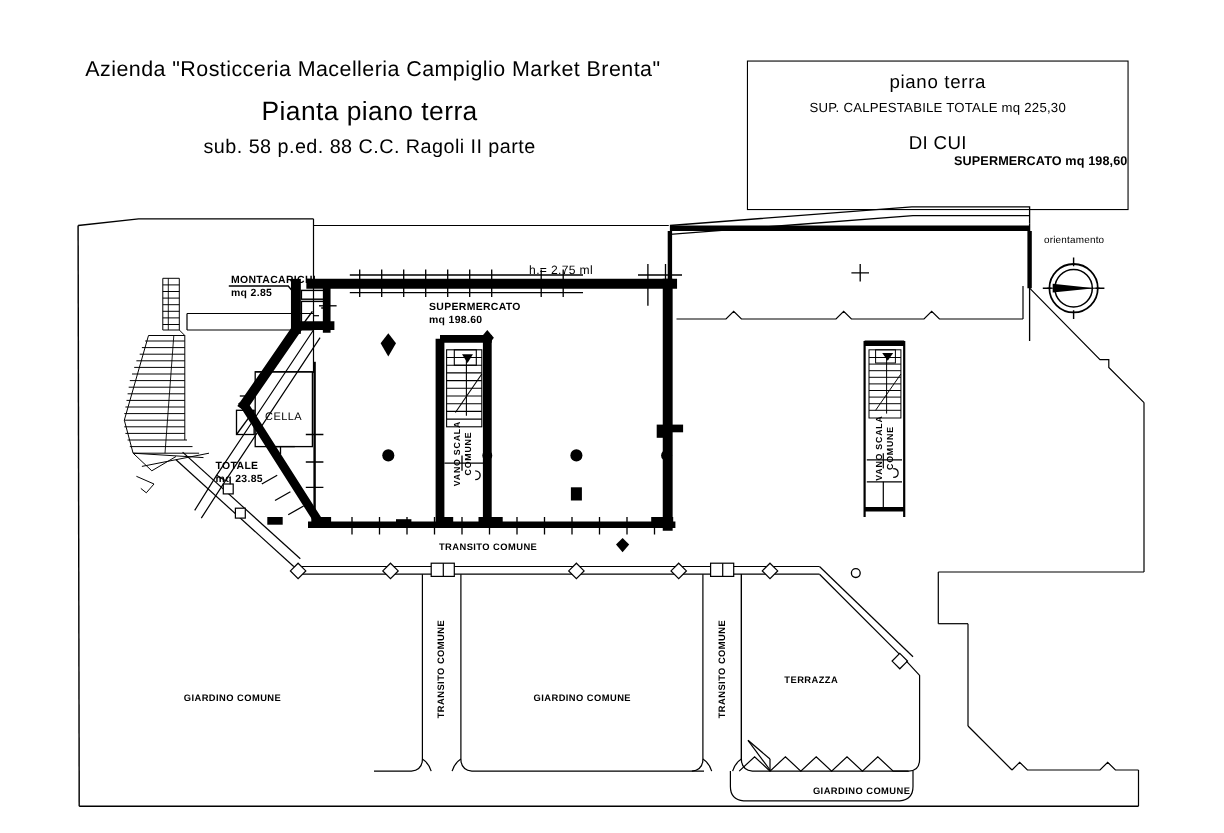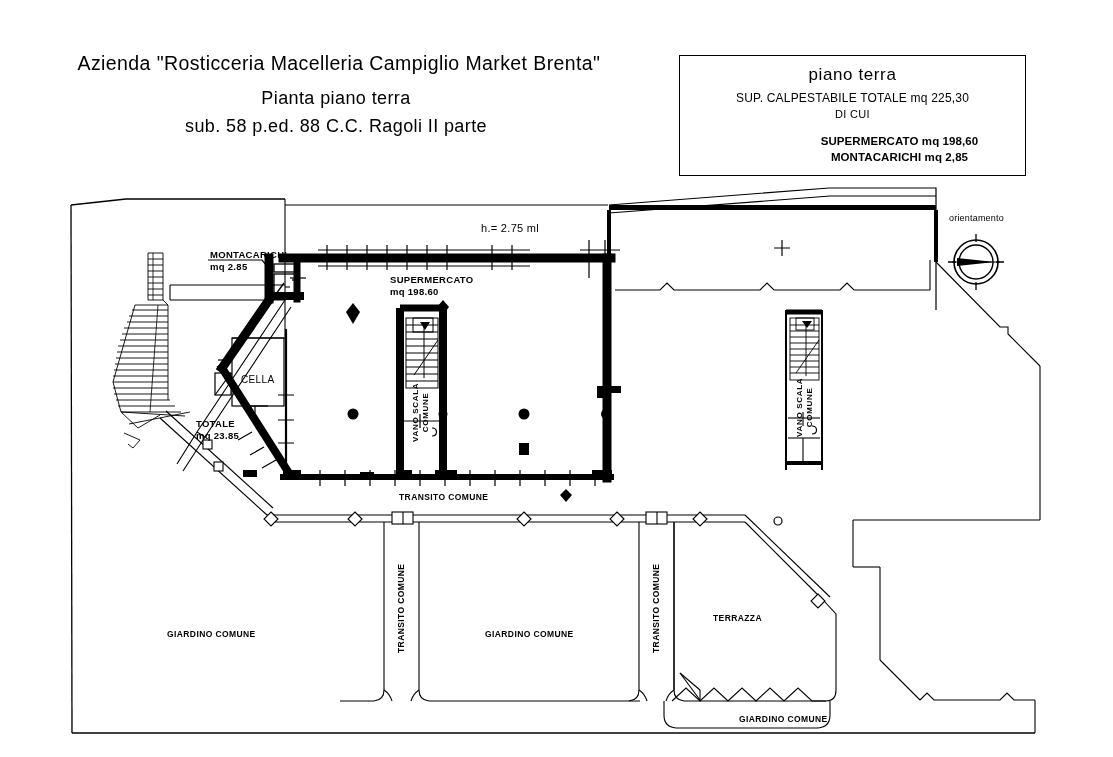--- a/index.html
+++ b/index.html
@@ -36,61 +36,61 @@
     text-align: center;
     pointer-events: none;
   }
   .title-line1 {
     font-size: 19.5px;
     letter-spacing: 0.4px;
     white-space: nowrap;
     margin-left: 6px;
   }
   .title-line2 {
-    font-size: 18px;
+    font-size: 24px;
     letter-spacing: 0.4px;
     margin-top: 13px;
     margin-left: 0px;
   }
   .title-line3 {
     font-size: 18px;
     letter-spacing: 0.4px;
     margin-top: 7px;
     margin-left: 0px;
     text-align: center;
   }
   .legend-box {
     position: absolute;
     left: 679px;
     top: 55px;
     width: 347px;
-    height: 121px;
+    height: 136px;
     border: 1.6px solid #000;
     box-sizing: border-box;
     text-align: center;
   }
   .legend-title {
     font-size: 17px;
     margin-top: 9px;
     letter-spacing: 0.6px;
   }
   .legend-total {
     font-size: 12px;
     margin-top: 6px;
     letter-spacing: 0.2px;
   }
   .legend-dicui {
-    font-size: 11px;
-    margin-top: 3px;
+    font-size: 17px;
+    margin-top: 15px;
     letter-spacing: 0.3px;
   }
   .legend-items {
-    margin-top: 14px;
+    margin-top: 0;
     padding-left: 94px;
-    text-align: center;
+    text-align: right;
   }
   .legend-item {
     font-size: 11.5px;
     line-height: 15.5px;
     font-weight: bold;
     letter-spacing: 0.1px;
   }
   .lbl {
     position: absolute;
     font-size: 10px;
@@ -407,25 +407,24 @@
     <div class="title-line2">Pianta piano terra</div>
     <div class="title-line3">sub. 58 p.ed. 88 C.C. Ragoli II parte</div>
   </div>
 
   <div class="legend-box">
     <div class="legend-title">piano terra</div>
     <div class="legend-total">SUP. CALPESTABILE TOTALE mq 225,30</div>
     <div class="legend-dicui">DI CUI</div>
     <div class="legend-items">
       <div class="legend-item">SUPERMERCATO mq 198,60</div>
-      <div class="legend-item">MONTACARICHI mq 2,85</div>
     </div>
   </div>
 
-  <div class="lbl-h" style="left:481px; top:222px;">h.= 2.75 ml</div>
+  <div class="lbl-h" style="left:481px; top:240px;">h.= 2.75 ml</div>
 
   <div class="lbl-orient" style="left:949px; top:213px;">orientamento</div>
 
   <div class="stack" style="left:210px; top:249px; width:92px;">
     <div>MONTACARICHI</div>
     <div>mq 2.85</div>
   </div>
 
   <div class="stack" style="left:390px; top:274px; width:92px;">
     <div>SUPERMERCATO</div>

